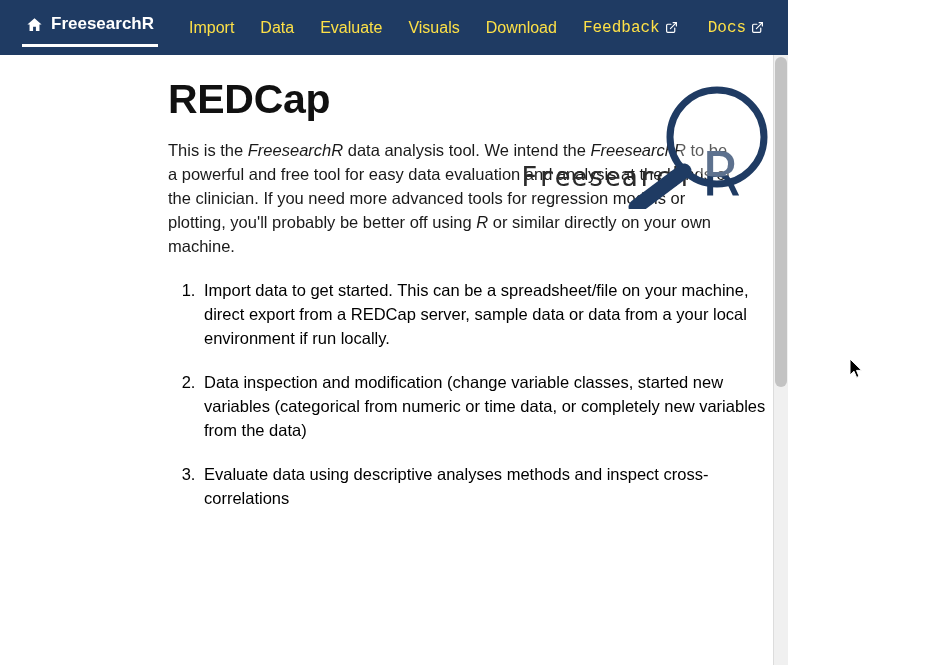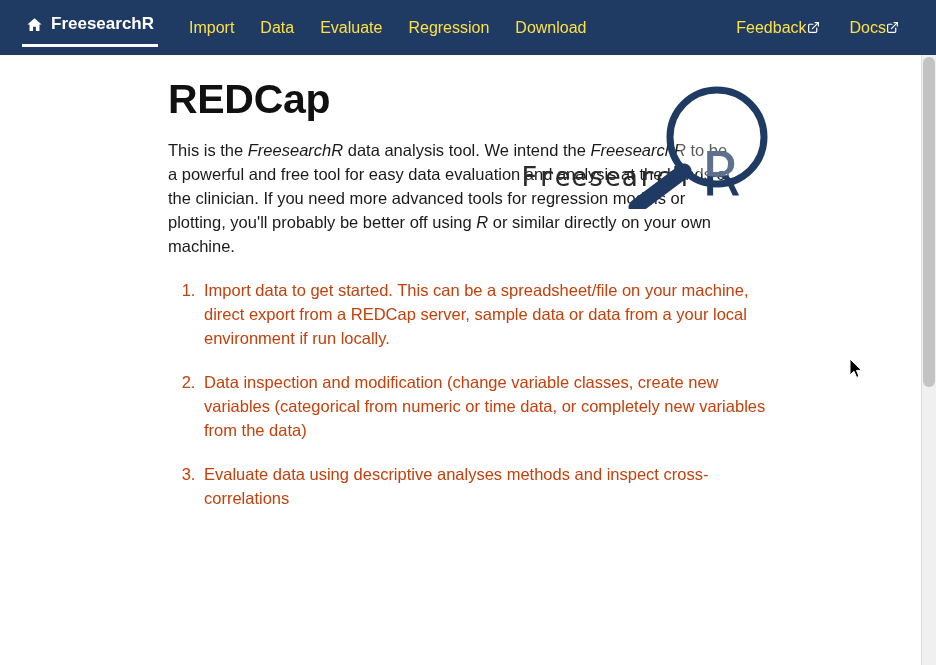--- a/index.html
+++ b/index.html
@@ -5,21 +5,21 @@
   * { box-sizing: border-box; }
   html, body {
     margin: 0; padding: 0;
     width: 936px; height: 665px;
     background: #ffffff;
     font-family: "Liberation Sans", sans-serif;
     overflow: hidden;
   }
   #app {
     position: relative;
-    width: 936px; height: 665px;
+    width: 788px; height: 665px;
     background: #ffffff;
   }
 
   
   .navbar {
     position: relative;
     display: flex;
     align-items: center;
     height: 55px;
     background: #1f3b63;
@@ -51,20 +51,22 @@
   .nav-right {
     margin-left: auto;
     display: flex;
     align-items: center;
     gap: 4px;
     padding-right: 8px;
   }
   .nav-right .nav-link {
     display: inline-flex;
     align-items: center;
+    gap: 5px;
+    font-family: Liberation Mono, monospace;
   }
   .ext-icon { display: inline-flex; align-items: center; }
 
   
   .content {
     position: relative;
     padding: 0;
   }
   .page-wrap {
     position: relative;
@@ -87,21 +89,21 @@
     margin: 0 0 20px 0;
   }
   p.para em { font-style: italic; }
   .intro { width: 565px; }
 
   ol.funcs {
     margin: 0;
     padding-left: 32px;
     font-size: 16.5px;
     line-height: 24px;
-    color: #c2410c;
+    color: #000000;
   }
   ol.funcs li {
     margin-bottom: 20px;
     padding-left: 4px;
   }
 
   
   .logo {
     position: absolute;
     top: 24px;
@@ -170,21 +172,21 @@
           <path d="M12 3L2 12h3v9h5v-6h4v6h5v-9h3L12 3z"></path>
         </svg>
       </span>
       <span>FreesearchR</span>
     </div>
 
     <div class="nav-items">
       <span class="nav-link">Import</span>
       <span class="nav-link">Data</span>
       <span class="nav-link">Evaluate</span>
-      <span class="nav-link">Regression</span>
+      <span class="nav-link">Visuals</span>
       <span class="nav-link">Download</span>
     </div>
 
     <div class="nav-right">
       <span class="nav-link">
         <span>Feedback</span>
         <span class="ext-icon">
           <svg width="13" height="13" viewBox="0 0 24 24" fill="none" stroke="#ffffff" stroke-width="2.2" stroke-linecap="round" stroke-linejoin="round" aria-hidden="true">
             <path d="M18 13v6a2 2 0 0 1-2 2H5a2 2 0 0 1-2-2V8a2 2 0 0 1 2-2h6"></path>
             <polyline points="15 3 21 3 21 9"></polyline>
@@ -221,21 +223,21 @@
       <h1 class="title">REDCap</h1>
 
       <p class="para intro">
         <span>This is the </span><em>FreesearchR</em><span> data analysis tool. We intend the </span><em>FreesearchR</em><span> to be a powerful and free tool for easy data evaluation and analysis at the hands of the clinician. If you need more advanced tools for regression models or plotting, you'll probably be better off using </span><em>R</em><span> or similar directly on your own machine.</span>
       </p>
 
 
 
       <ol class="funcs">
         <li>Import data to get started. This can be a spreadsheet/file on your machine, direct export from a REDCap server, sample data or data from a your local environment if run locally.</li>
-        <li>Data inspection and modification (change variable classes, create new variables (categorical from numeric or time data, or completely new variables from the data)</li>
+        <li>Data inspection and modification (change variable classes, started new variables (categorical from numeric or time data, or completely new variables from the data)</li>
         <li>Evaluate data using descriptive analyses methods and inspect cross-correlations</li>
       </ol>
     </div>
   </div>
 
   <div class="scrollbar-track"></div>
   <div class="scrollbar-thumb"></div>
 
   <svg class="cursor" viewBox="0 0 14 22">
     <path d="M1 1 L1 17 L5 13.2 L7.6 19.4 L10 18.4 L7.5 12.4 L12.6 12.4 Z" fill="#000000" stroke="#ffffff" stroke-width="1"></path>

